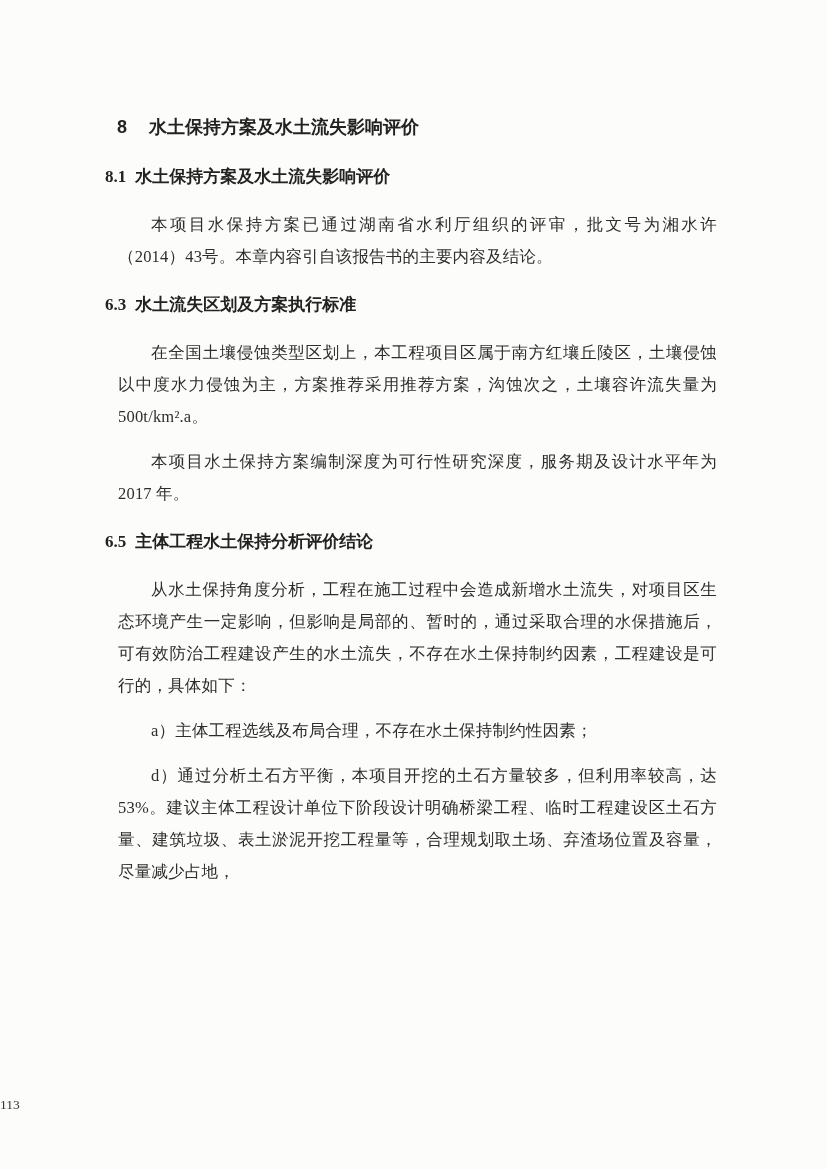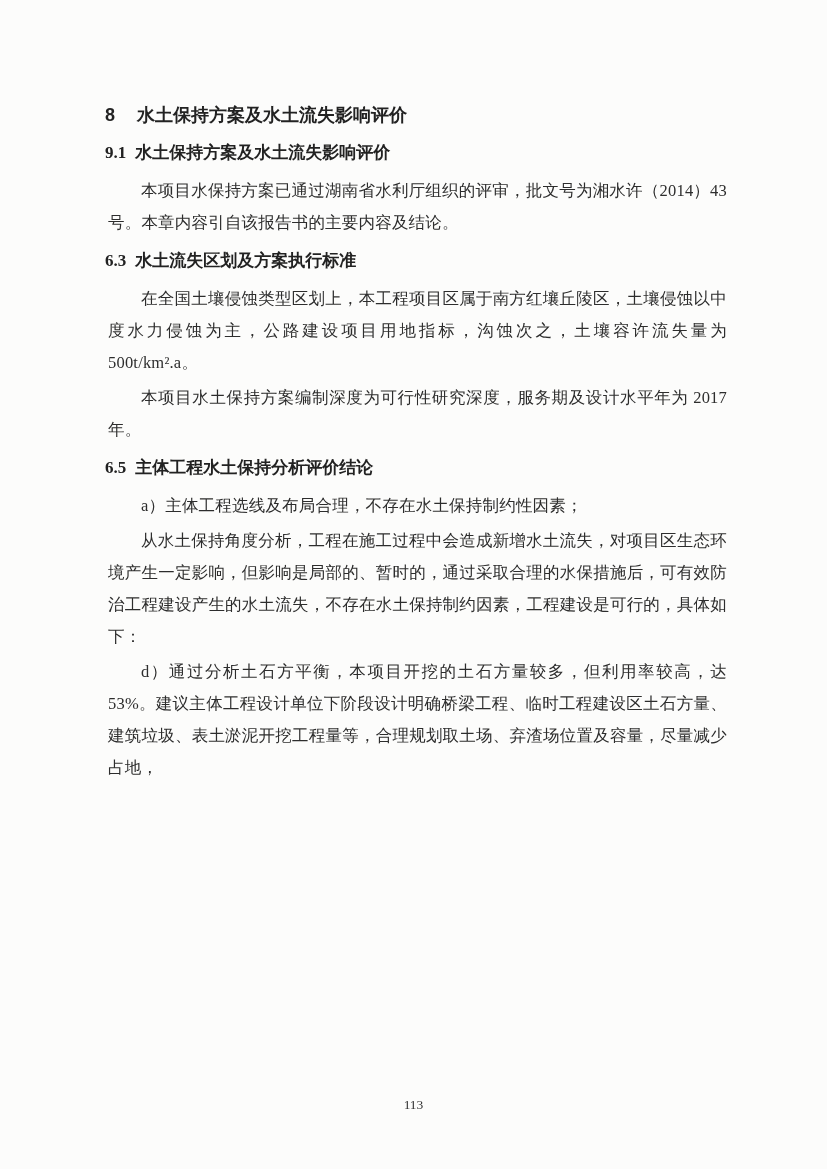--- a/index.html
+++ b/index.html
@@ -16,21 +16,21 @@
     padding: 96px 97px 0 105px;
     font-family: "Liberation Serif", "DejaVu Serif", serif;
     color: #2d2d2d;
     overflow: hidden;
   }
   .chapter-heading {
     font-family: "Liberation Sans", "DejaVu Sans", sans-serif;
     font-weight: bold;
     font-size: 18px;
     line-height: 38px;
-    margin: 0;
+    margin: 12px;
     color: #222;
   }
   .chapter-heading .hnum {
     display: inline-block;
     margin-right: 22px;
   }
   .section-heading {
     font-family: "Liberation Sans", "DejaVu Sans", sans-serif;
     font-weight: bold;
     font-size: 17px;
@@ -42,56 +42,55 @@
     display: inline-block;
     margin-right: 9px;
     font-family: "Liberation Serif", "DejaVu Serif", serif;
     font-weight: bold;
   }
   p.body-para {
     font-size: 16.5px;
     line-height: 32px;
     text-align: justify;
     text-indent: 2em;
-    margin: 3px;
+    margin: 13px;
     letter-spacing: 0.2px;
   }
   .page-footer {
     position: absolute;
     left: 0;
     right: 0;
     bottom: 56px;
-    text-align: center;
     font-size: 13.5px;
     color: #333;
     font-family: "Liberation Serif", "DejaVu Serif", serif;
   }
 </style>
 </head>
 <body>
 
 <div class="sheet">
 
   <h1 class="chapter-heading">
     <span class="hnum">8</span><span>水土保持方案及水土流失影响评价</span>
   </h1>
 
   <h2 class="section-heading">
-    <span class="hnum">9.1</span><span>水土保持方案及水土流失影响评价</span>
+    <span class="hnum">8.1</span><span>水土保持方案及水土流失影响评价</span>
   </h2>
   <p class="body-para">本项目水保持方案已通过湖南省水利厅组织的评审，批文号为湘水许（2014）43号。本章内容引自该报告书的主要内容及结论。</p>
 
   <h2 class="section-heading">
     <span class="hnum">6.3</span><span>水土流失区划及方案执行标准</span>
   </h2>
-  <p class="body-para">在全国土壤侵蚀类型区划上，本工程项目区属于南方红壤丘陵区，土壤侵蚀以中度水力侵蚀为主，公路建设项目用地指标，沟蚀次之，土壤容许流失量为 500t/km².a。</p>
+  <p class="body-para">在全国土壤侵蚀类型区划上，本工程项目区属于南方红壤丘陵区，土壤侵蚀以中度水力侵蚀为主，方案推荐采用推荐方案，沟蚀次之，土壤容许流失量为 500t/km².a。</p>
   <p class="body-para">本项目水土保持方案编制深度为可行性研究深度，服务期及设计水平年为 2017 年。</p>
 
   <h2 class="section-heading">
     <span class="hnum">6.5</span><span>主体工程水土保持分析评价结论</span>
   </h2>
+  <p class="body-para">从水土保持角度分析，工程在施工过程中会造成新增水土流失，对项目区生态环境产生一定影响，但影响是局部的、暂时的，通过采取合理的水保措施后，可有效防治工程建设产生的水土流失，不存在水土保持制约因素，工程建设是可行的，具体如下：</p>
   <p class="body-para">a）主体工程选线及布局合理，不存在水土保持制约性因素；</p>
-  <p class="body-para">从水土保持角度分析，工程在施工过程中会造成新增水土流失，对项目区生态环境产生一定影响，但影响是局部的、暂时的，通过采取合理的水保措施后，可有效防治工程建设产生的水土流失，不存在水土保持制约因素，工程建设是可行的，具体如下：</p>
   <p class="body-para">d）通过分析土石方平衡，本项目开挖的土石方量较多，但利用率较高，达 53%。建议主体工程设计单位下阶段设计明确桥梁工程、临时工程建设区土石方量、建筑垃圾、表土淤泥开挖工程量等，合理规划取土场、弃渣场位置及容量，尽量减少占地，</p>
 
   <div class="page-footer">113</div>
 
 </div>
 
 </body></html>

